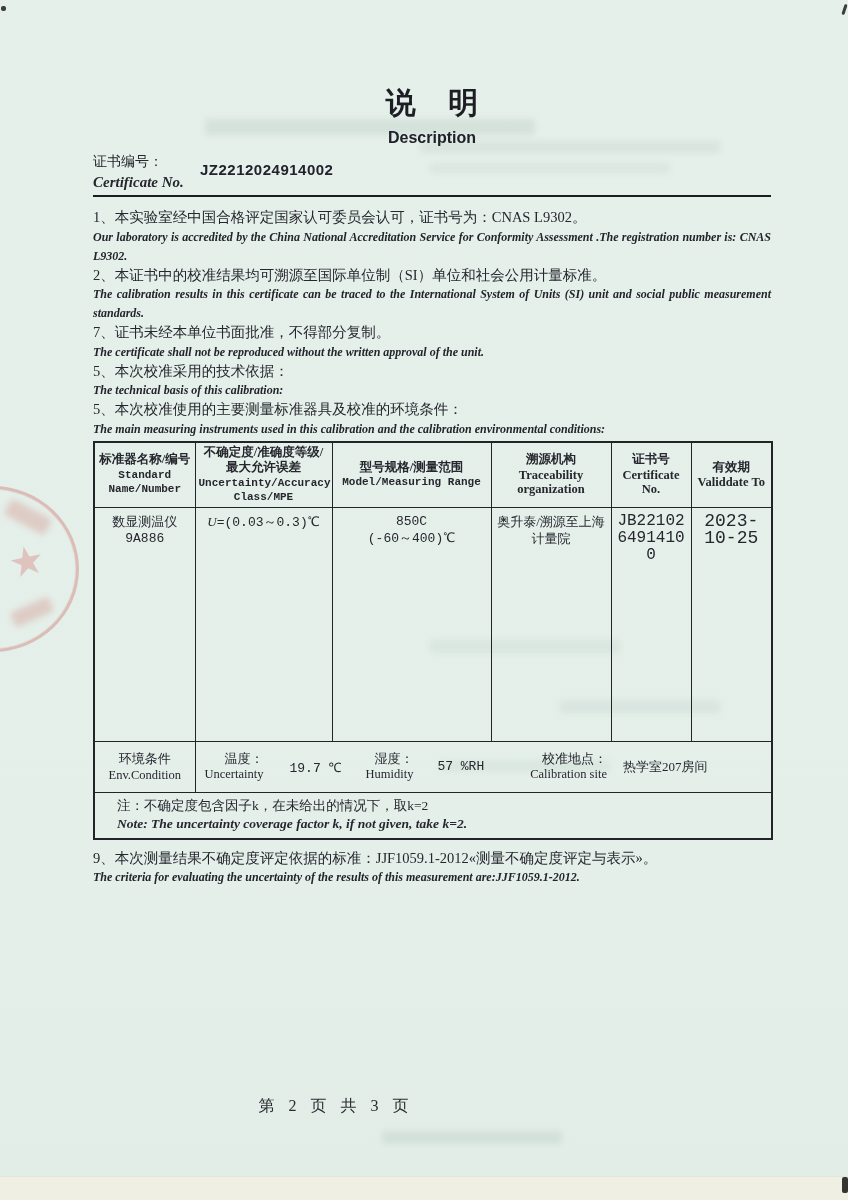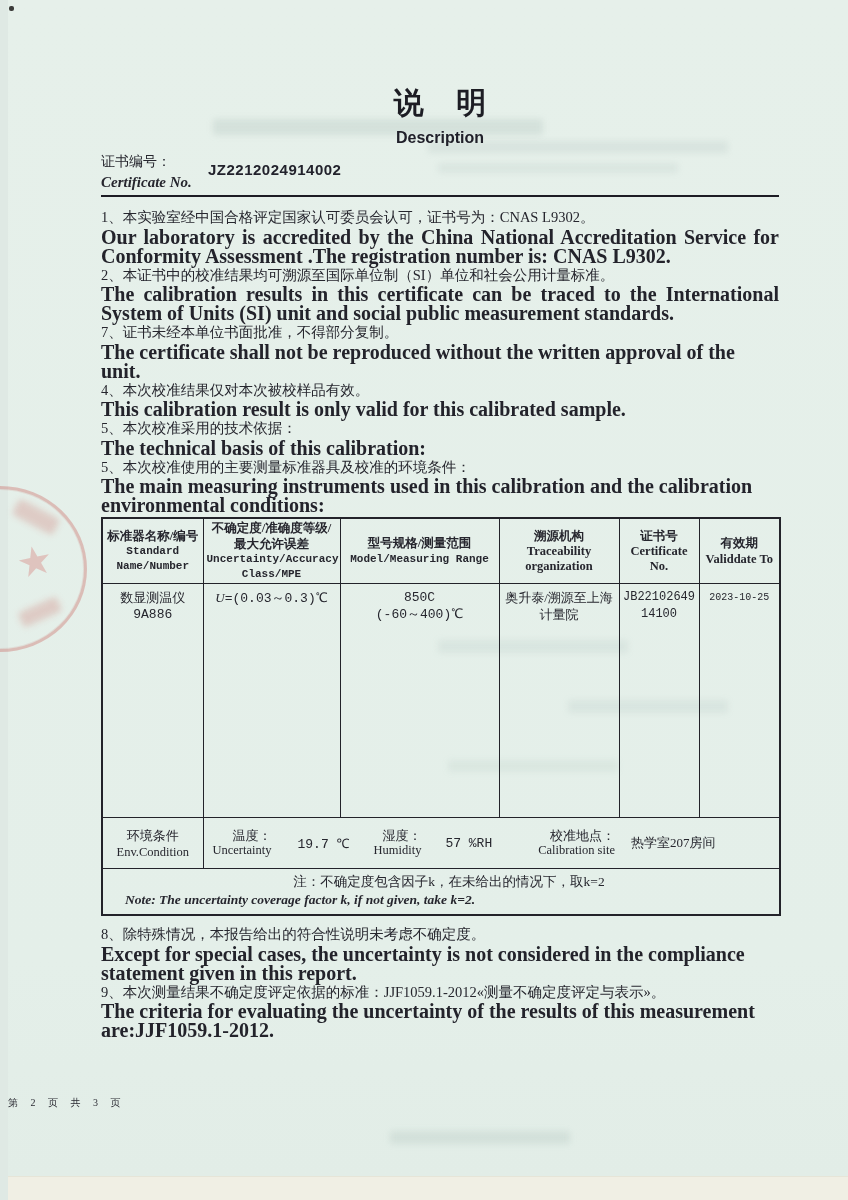--- a/index.html
+++ b/index.html
@@ -5,21 +5,20 @@
   html,body { margin:0; padding:0; }
   body {
     width:848px; height:1200px; overflow:hidden; position:relative;
     background:#dfe9e4;
     font-family:"Liberation Serif","DejaVu Serif",serif;
     color:#26262e;
   }
   .page {
     position:absolute; inset:0;
     background:linear-gradient(180deg,#e6f0ea 0%, #e4efe9 80%, #e2ede7 98%);
-    margin-left:8px;
   }
   .content { position:absolute; left:93px; top:0; width:678px; }
 
   
   .title-zh {
     margin:86px 0 0; text-align:center;
     font-family:"Liberation Sans","DejaVu Sans",sans-serif;
     font-size:30px; line-height:34px; font-weight:bold; letter-spacing:12px;
     text-indent:12px; color:#1d1d24;
   }
@@ -36,21 +35,21 @@
     font-family:"Liberation Sans","DejaVu Sans",sans-serif;
     font-weight:600; font-size:15px; letter-spacing:0.5px; color:#22222c;
   }
   .rule { border-top:2.5px solid #1c1c24; margin-top:1px; }
 
   
   .items { margin-top:11px; }
   .item p { margin:0; }
   .zh { font-size:14.5px; line-height:19.5px; }
   .en {
-    font-weight:bold; font-size:20px; line-height:19px;
+    font-style:italic; font-weight:bold; font-size:12px; line-height:19px;
     text-align:justify; color:#23232b;
   }
   .en.single { text-align:left; }
   .basis {
     font-family:"Liberation Sans","DejaVu Sans",sans-serif;
     font-weight:bold; font-size:15px; line-height:20px; color:#1e1e26;
   }
 
   
   table.std {
@@ -70,29 +69,29 @@
   .cellline { line-height:17px; }
   .ital { font-style:italic; }
   td.brk { word-break:break-all; }
   tr.env-row td { height:46px; vertical-align:middle; }
   .env-pair { line-height:15.5px;text-align:right; }
   .env-zh { font-size:13px; }
   .env-en { font-size:12.5px; }
   .env-flex { display:flex; align-items:center; text-align:left; }
   .env-val { font-size:13px; }
   tr.note-row td { text-align:left; padding:4px 6px 5px 22px; }
-  .note-zh { font-size:13.5px; line-height:18px;text-align:center; }
+  .note-zh { font-size:13.5px; line-height:18px; }
   .note-en { font-style:italic; font-weight:bold; font-size:13.5px; line-height:18px; }
 
   .items-after { margin-top:9px; }
 
   
   .footer {
-    position:absolute; top:1096px; left:0; width:672px; text-align:left;
-    font-size:10px; letter-spacing:5px; color:#2b2b33;
+    position:absolute; top:1096px; left:0; width:672px; text-align:center;
+    font-size:16px; letter-spacing:5px; color:#2b2b33;
   }
 
   
   .stamp { position:absolute; left:-95px; top:486px; width:168px; height:160px; pointer-events:none; }
   .stamp-ring {
     width:100%; height:100%; border-radius:50%;
     border:3px solid rgba(201,95,88,0.35);
     box-shadow:inset 0 0 0 1px rgba(201,95,88,0.12);
   }
   .stamp-star {
@@ -151,24 +150,20 @@
         <p class="zh">1、本实验室经中国合格评定国家认可委员会认可，证书号为：CNAS L9302。</p>
         <p class="en">Our laboratory is accredited by the China National Accreditation Service for Conformity Assessment .The registration number is: CNAS L9302.</p>
       </div>
       <div class="item">
         <p class="zh">2、本证书中的校准结果均可溯源至国际单位制（SI）单位和社会公用计量标准。</p>
         <p class="en">The calibration results in this certificate can be traced to the International System of Units (SI) unit and social public measurement standards.</p>
       </div>
       <div class="item">
         <p class="zh">7、证书未经本单位书面批准，不得部分复制。</p>
         <p class="en single">The certificate shall not be reproduced without the written approval of the unit.</p>
-      </div>
-      <div class="item">
-        <p class="zh">4、本次校准结果仅对本次被校样品有效。</p>
-        <p class="en single">This calibration result is only valid for this calibrated sample.</p>
       </div>
       <div class="item">
         <p class="zh">5、本次校准采用的技术依据：</p>
         <p class="en single">The technical basis of this calibration:</p>
       </div>
       <div class="item">
         <p class="zh">5、本次校准使用的主要测量标准器具及校准的环境条件：</p>
         <p class="en single">The main measuring instruments used in this calibration and  the calibration environmental conditions:</p>
       </div>
     </div>
@@ -213,22 +208,22 @@
         <td>
           <div class="cellline">数显测温仪</div>
           <div class="cellline mono">9A886</div>
         </td>
         <td><span class="ital">U</span><span class="mono">=(0.03～0.3)℃</span></td>
         <td>
           <div class="cellline mono">850C</div>
           <div class="cellline mono">(-60～400)℃</div>
         </td>
         <td>奥升泰/溯源至上海计量院</td>
-        <td class="brk mono" style="font-size:12px">JB2210264914100</td>
-        <td class="mono" style="font-size:10px">2023-10-25</td>
+        <td class="brk mono" style="font-size:16px">JB2210264914100</td>
+        <td class="mono" style="font-size:18px">2023-10-25</td>
       </tr>
       <tr class="env-row">
         <td>
           <div class="env-zh">环境条件</div>
           <div class="serif-en">Env.Condition</div>
         </td>
         <td colspan="5">
           <div class="env-flex">
             <div class="env-pair" style="margin-left:6px">
               <div class="env-zh">温度：</div>
@@ -252,24 +247,20 @@
         <td colspan="6">
           <div class="note-zh">注：不确定度包含因子k，在未给出的情况下，取k=2</div>
           <div class="note-en">Note: The uncertainty coverage factor k, if not given, take k=2.</div>
         </td>
       </tr>
     </tbody>
       </table>
 
     <div class="items items-after">
       <div class="item">
-        <p class="zh">8、除特殊情况，本报告给出的符合性说明未考虑不确定度。</p>
-        <p class="en single">Except for special cases, the uncertainty is not considered in the compliance statement given in this report.</p>
-      </div>
-      <div class="item">
         <p class="zh">9、本次测量结果不确定度评定依据的标准：JJF1059.1-2012«测量不确定度评定与表示»。</p>
         <p class="en single">The criteria for evaluating the uncertainty of the results of this measurement are:JJF1059.1-2012.</p>
       </div>
     </div>
   </div>
 
   <div class="footer">第 2 页  共 3 页</div>
 
   <div class="stamp">
     <div class="stamp-ring"></div>

